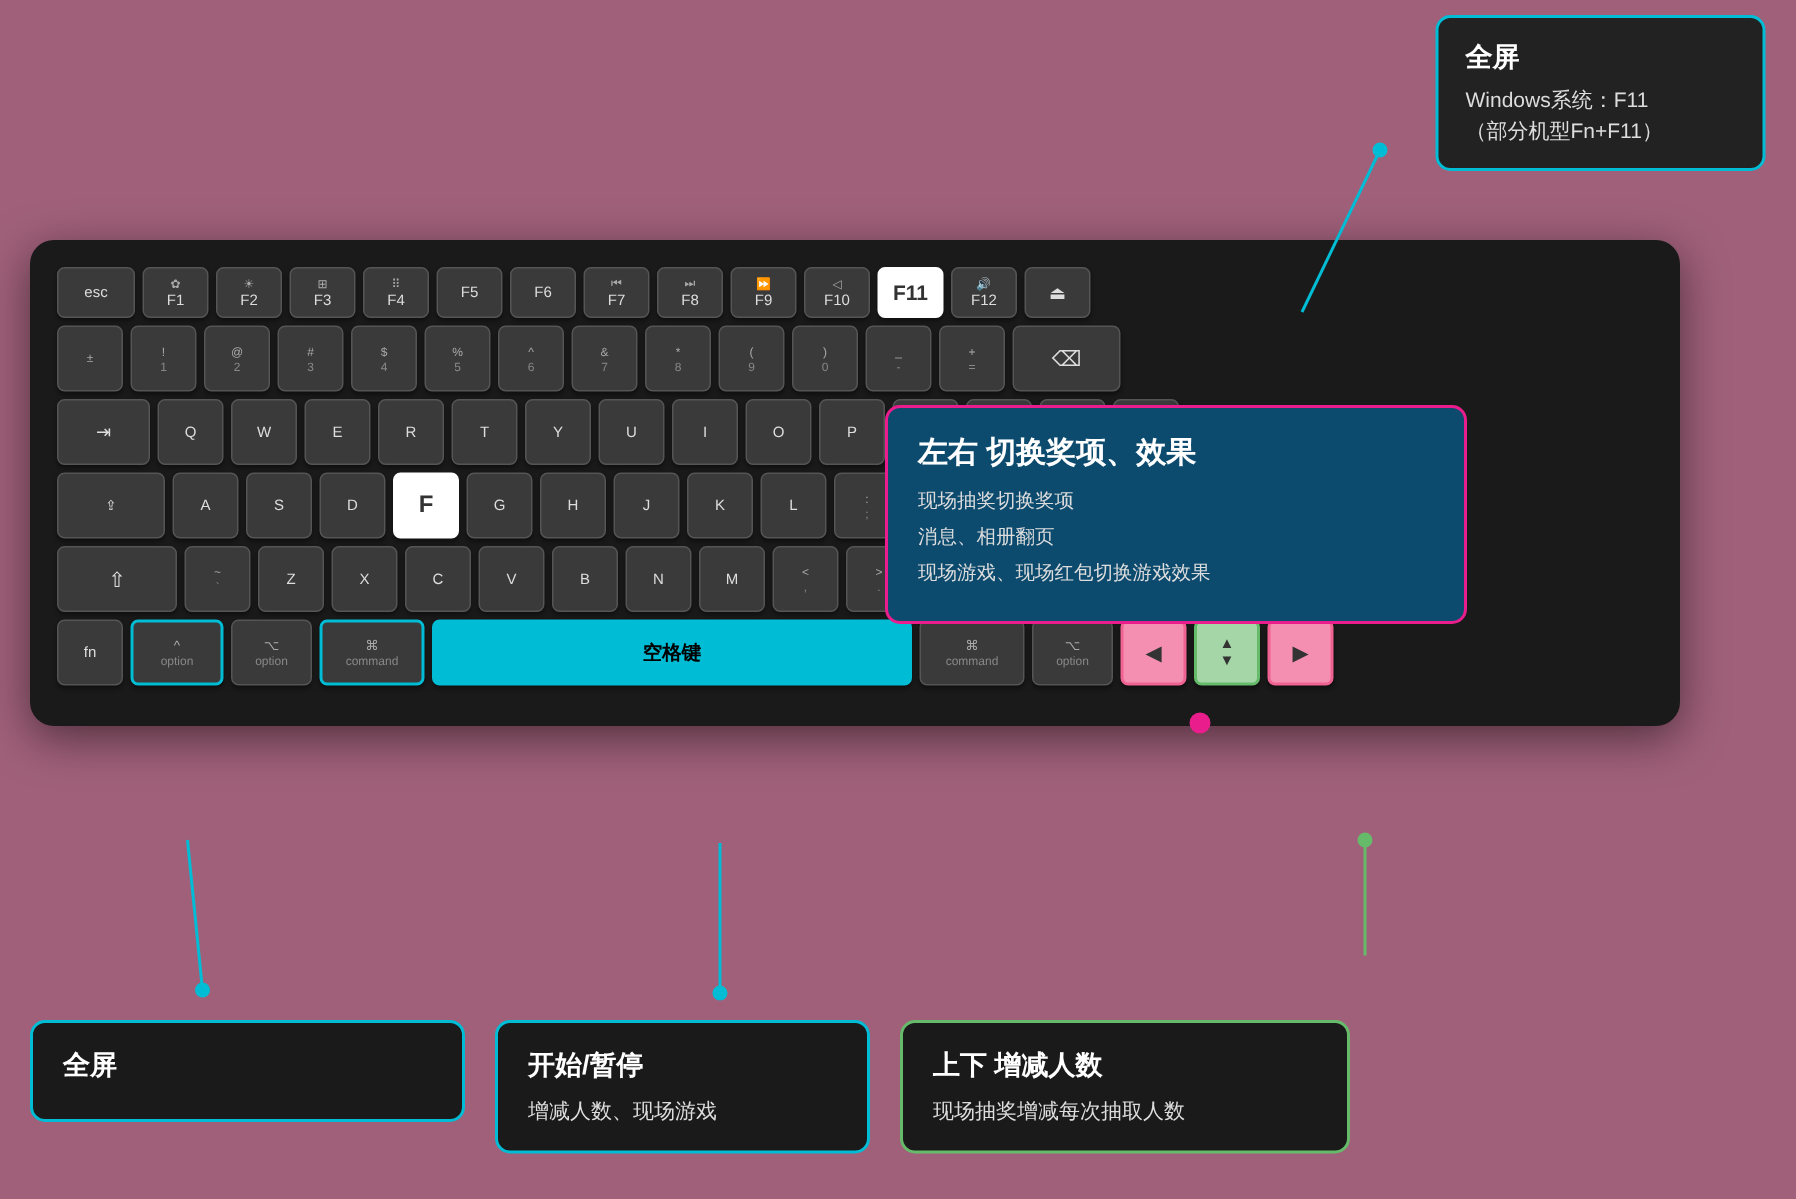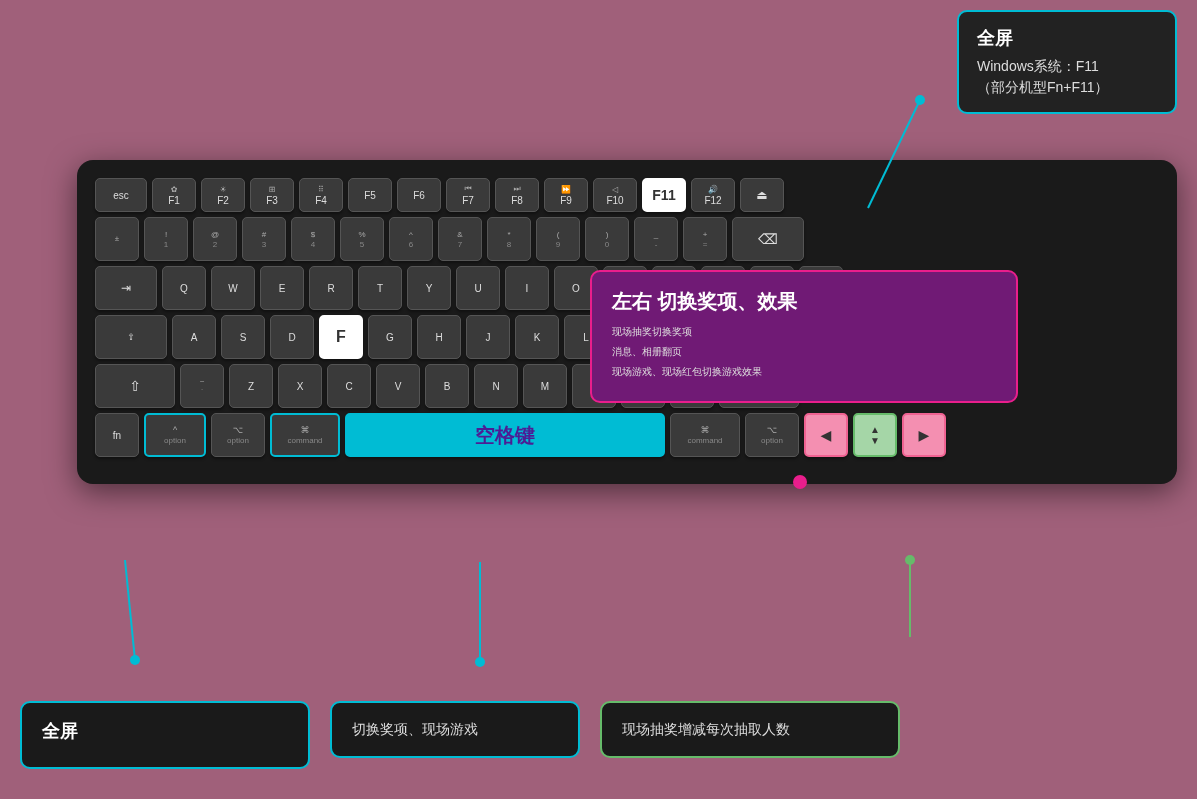--- a/index.html
+++ b/index.html
@@ -12,21 +12,21 @@
       position: relative;
     }
 
     
     .keyboard-wrapper {
       position: absolute;
       top: 160px;
       left: 20px;
       right: 20px;
       display: flex;
-      justify-content: flex-end;
+      justify-content: flex-start;
     }
 
     .keyboard {
       background: #1a1a1a;
       border-radius: 16px;
       padding: 18px 18px 22px 18px;
       width: 1100px;
       box-shadow: 0 8px 30px rgba(0,0,0,0.5);
       position: relative;
     }
@@ -79,21 +79,21 @@
     .key.option-key { min-width: 54px; }
     .key.command-key { min-width: 70px; }
     .key.space-bar {
       min-width: 320px;
       background: #00bcd4;
       color: white;
       font-size: 20px;
       font-weight: bold;
       border: 2px solid #00bcd4;
     }
-    .key.space-bar .main-label { font-size: 20px; color: #4c1d95; font-weight: bold; }
+    .key.space-bar .main-label { font-size: 13px; color: #000000; font-weight: bold; }
 
     .key.highlighted-f {
       background: white;
       color: #333;
       border: 2px solid white;
     }
     .key.highlighted-f .main-label { color: #333; font-size: 16px; font-weight: bold; }
 
     .key.highlighted-f11 {
       background: white;
@@ -150,38 +150,38 @@
       color: white;
     }
     .tooltip-fullscreen-win .body {
       font-size: 14px;
       color: #ddd;
       line-height: 1.5;
     }
 
     
     .tooltip-lr {
-      background: #701a75;
+      background: #0c4a6e;
       border: 2px solid #e91e8c;
       position: absolute;
       top: 270px;
       left: 590px;
-      width: 428px;
+      width: 388px;
       border-radius: 10px;
       padding: 16px 20px;
       color: white;
       z-index: 10;
     }
     .tooltip-lr .title {
       font-size: 20px;
       font-weight: bold;
       margin-bottom: 10px;
     }
     .tooltip-lr .item {
-      font-size: 10px;
+      font-size: 13px;
       color: #ddd;
       margin-bottom: 6px;
       line-height: 1.4;
     }
 
     
     .bottom-tooltips {
       position: absolute;
       bottom: 30px;
       left: 20px;
@@ -562,18 +562,20 @@
   <div class="item">现场抽奖切换奖项</div>
   <div class="item">消息、相册翻页</div>
   <div class="item">现场游戏、现场红包切换游戏效果</div>
 </div>
 
 <div class="bottom-tooltips">
   <div class="tooltip-bottom cyan">
     <div class="title">全屏</div>
   </div>
   <div class="tooltip-bottom cyan2">
-    <div class="body">切换奖项、现场游戏</div>
+    <div class="title">开始/暂停</div>
+    <div class="body">增减人数、现场游戏</div>
   </div>
   <div class="tooltip-bottom green">
+    <div class="title">上下 增减人数</div>
     <div class="body">现场抽奖增减每次抽取人数</div>
   </div>
 </div>
 
 </body></html>

